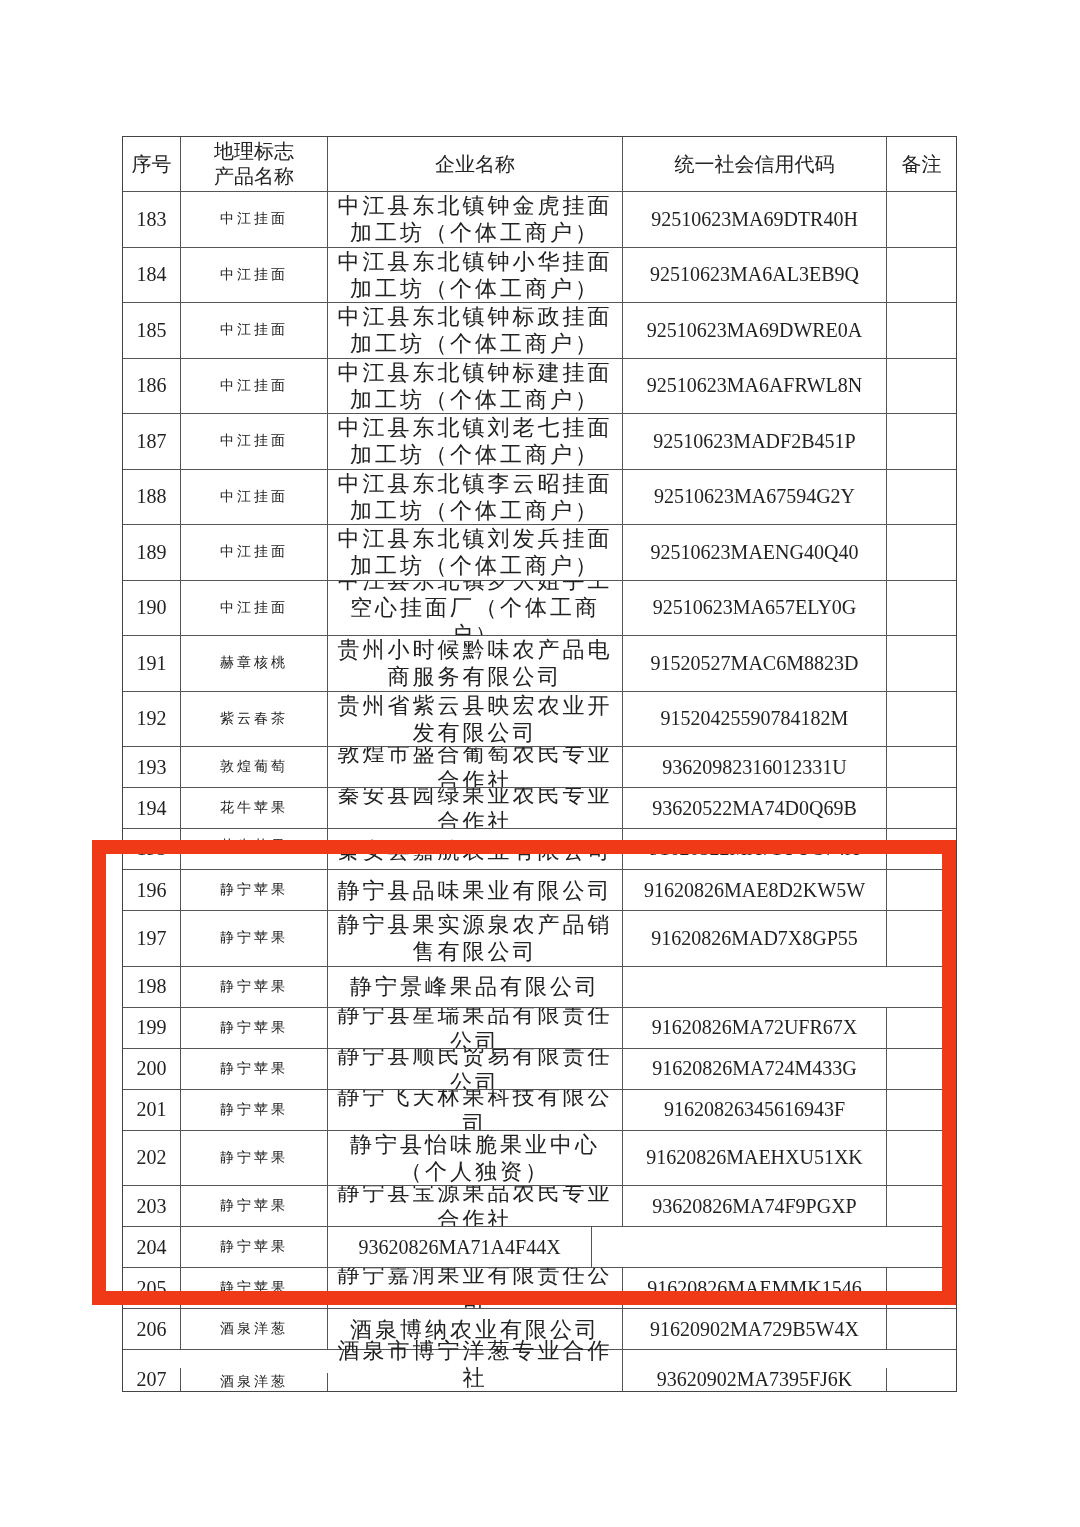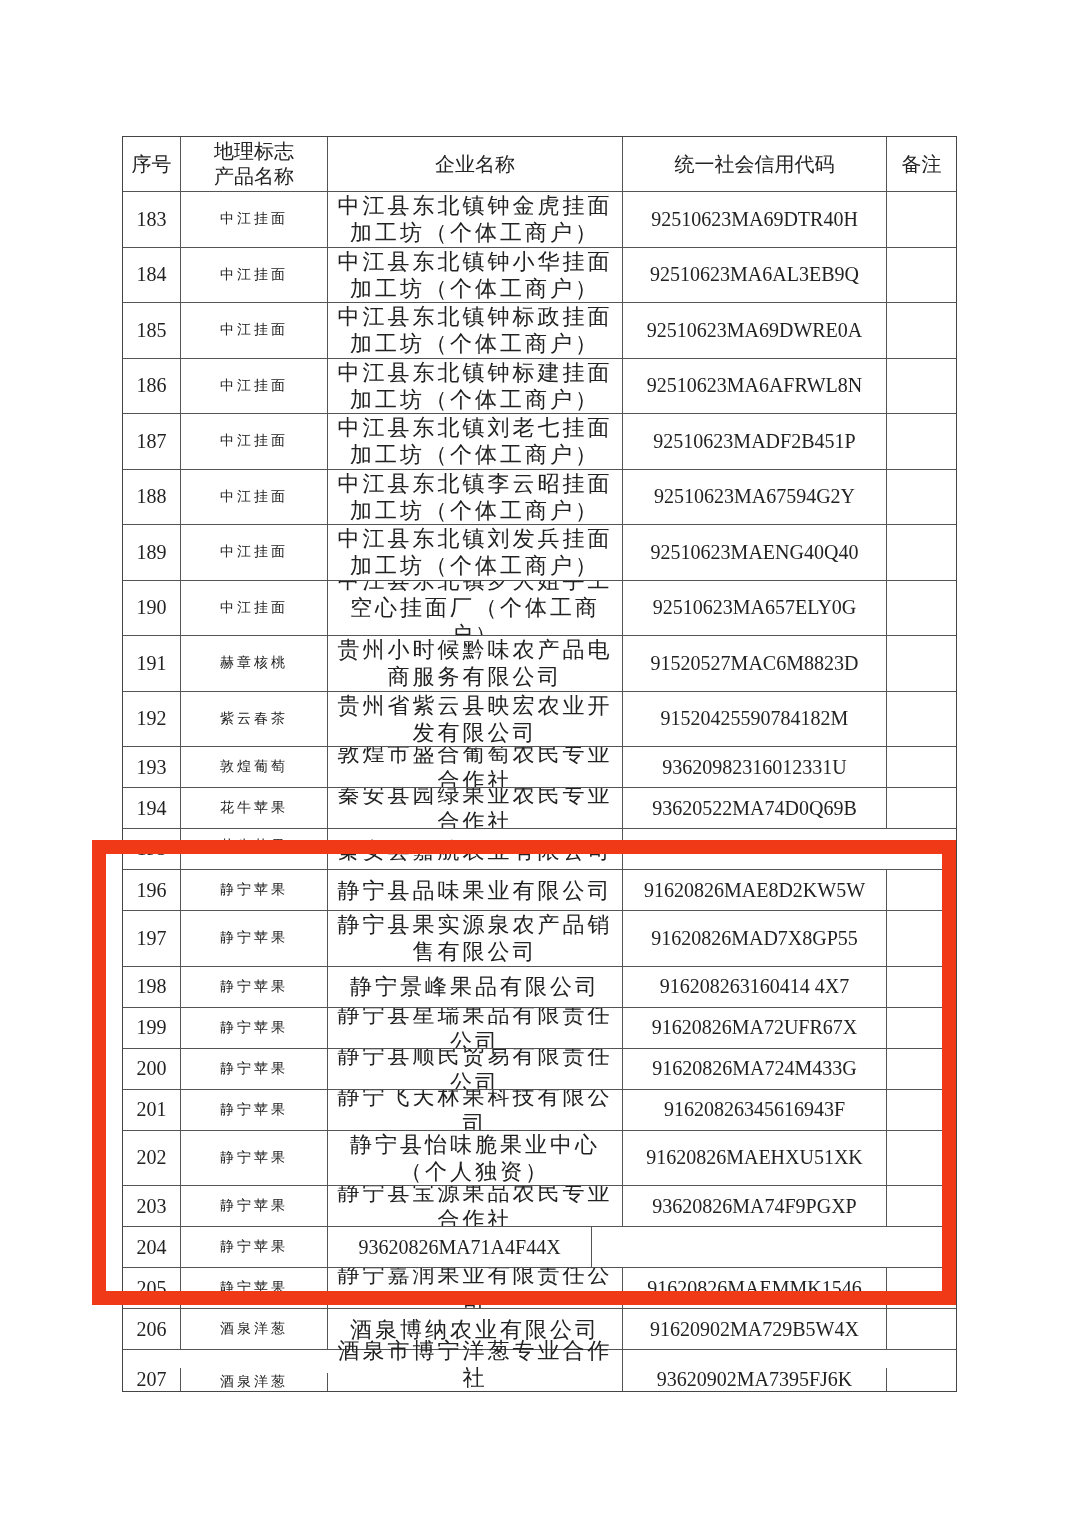--- a/index.html
+++ b/index.html
@@ -123,41 +123,41 @@
         <div class="cell c1">194</div>
         <div class="cell c2">花牛苹果</div>
         <div class="cell c3">秦安县园绿果业农民专业合作社</div>
         <div class="cell c4">93620522MA74D0Q69B</div>
         <div class="cell c5"></div>
       </div>
       <div class="row short clipped">
         <div class="cell c1">195</div>
         <div class="cell c2">花牛苹果</div>
         <div class="cell c3">秦安县嘉航农业有限公司</div>
+        <div class="cell c4">91620522MA71UUG74X</div>
         <div class="cell c5"></div>
       </div>
       <div class="row short">
         <div class="cell c1">196</div>
         <div class="cell c2">静宁苹果</div>
         <div class="cell c3">静宁县品味果业有限公司</div>
         <div class="cell c4">91620826MAE8D2KW5W</div>
         <div class="cell c5"></div>
       </div>
       <div class="row tall">
         <div class="cell c1">197</div>
         <div class="cell c2">静宁苹果</div>
         <div class="cell c3">静宁县果实源泉农产品销售有限公司</div>
         <div class="cell c4">91620826MAD7X8GP55</div>
         <div class="cell c5"></div>
       </div>
       <div class="row short">
         <div class="cell c1">198</div>
         <div class="cell c2">静宁苹果</div>
         <div class="cell c3">静宁景峰果品有限公司</div>
-        <div class="cell c4">916208263160414 4X7</div>
         <div class="cell c5"></div>
       </div>
       <div class="row short">
         <div class="cell c1">199</div>
         <div class="cell c2">静宁苹果</div>
         <div class="cell c3">静宁县星瑞果品有限责任公司</div>
         <div class="cell c4">91620826MA72UFR67X</div>
         <div class="cell c5"></div>
       </div>
       <div class="row short">

